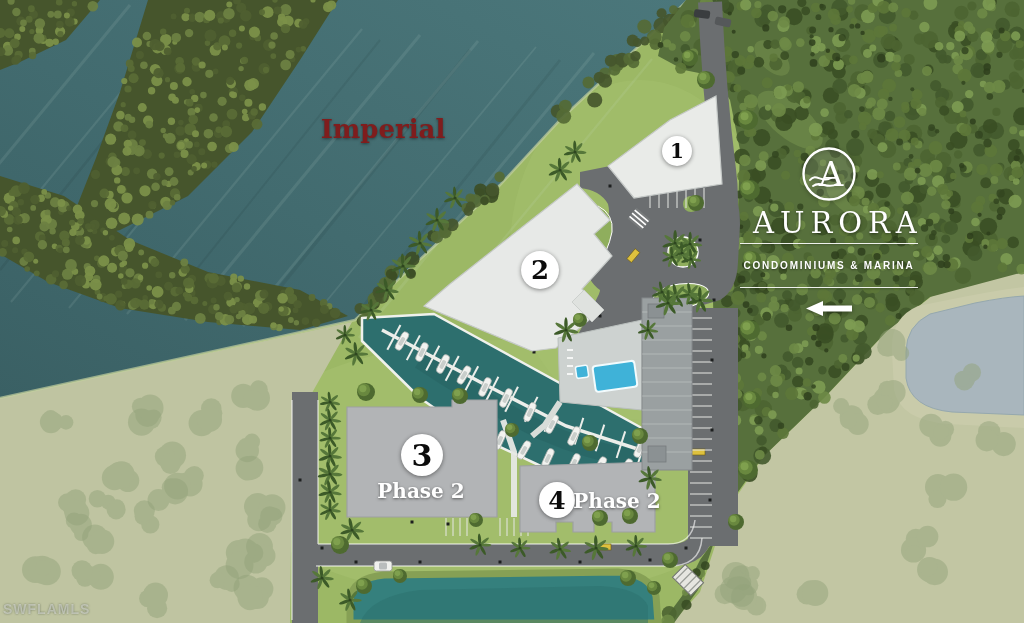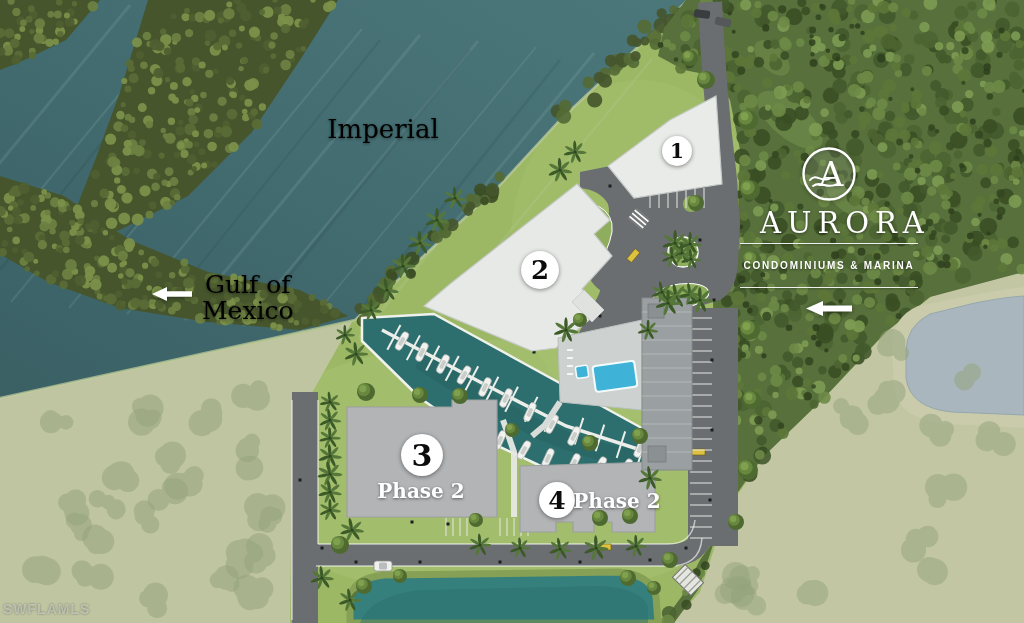--- a/index.html
+++ b/index.html
@@ -1,32 +1,32 @@
 <!DOCTYPE html>
 <html><head>
 <meta charset="utf-8">
 <style>
   html,body{margin:0;padding:0;background:#222;}
   .stage{position:relative;width:1024px;height:623px;overflow:hidden;
          font-family:"Liberation Sans",sans-serif;background:#9cb865;}
   .stage svg.base{position:absolute;left:0;top:0;}
-  .lbl{position:absolute;color:#000000;font-family:"DejaVu Serif",serif;font-weight:normal;
+  .lbl{position:absolute;color:#7f1d1d;font-family:"DejaVu Serif",serif;font-weight:bold;
        text-shadow:0 1px 3px rgba(0,0,0,.45);z-index:4;line-height:1.05;}
   .river-lbl{left:308px;top:116px;width:150px;text-align:center;font-size:26px;}
   .gulf-lbl{left:152px;top:272px;display:flex;align-items:flex-start;}
   .gulf-lbl .txt{margin-left:10px;text-align:center;font-size:25px;}
   .gulf-lbl svg{margin-top:15px;filter:drop-shadow(0 1px 2px rgba(0,0,0,.4));}
   .badge{position:absolute;background:#fff;border-radius:50%;display:flex;align-items:center;
          justify-content:center;color:#0c0c0c;font-family:"DejaVu Serif",serif;font-weight:bold;
          box-shadow:0 1px 4px rgba(0,0,0,.45);z-index:5;}
   .phase{position:absolute;transform:translateX(-50%);color:#fff;font-family:"DejaVu Serif",serif;
          font-weight:bold;font-size:20px;text-shadow:0 1px 3px rgba(0,0,0,.5);z-index:5;white-space:nowrap;}
   .logo{position:absolute;left:740px;top:146px;width:178px;text-align:center;z-index:5;color:#fff;}
   .logo .emblem{display:block;margin:0 auto 4px auto;filter:drop-shadow(0 1px 2px rgba(0,0,0,.35));}
-  .logo .name{font-family:"DejaVu Serif",serif;font-size:29px;letter-spacing:6px;padding-left:20px;
+  .logo .name{font-family:"DejaVu Serif",serif;font-size:29px;letter-spacing:6px;padding-left:13px;
               text-shadow:0 1px 3px rgba(0,0,0,.45);}
   .logo .rule{height:1px;background:rgba(255,255,255,.9);margin:3px 0;box-shadow:0 1px 2px rgba(0,0,0,.3);}
   .logo .tag{font-size:10px;font-weight:bold;letter-spacing:1.8px;margin:16px 0;
              text-shadow:0 1px 2px rgba(0,0,0,.45);}
   .logo .entry-arrow{margin-top:10px;filter:drop-shadow(0 1px 2px rgba(0,0,0,.4));}
   .watermark{position:absolute;left:3px;top:601px;font-size:14px;font-weight:bold;letter-spacing:1px;
              color:rgba(255,255,255,.45);text-shadow:0 0 2px rgba(70,80,60,.7);z-index:6;}
 </style>
 </head>
 <body>
@@ -2388,29 +2388,20 @@
           <circle cx="50.66583086270839" cy="417.96514991577715" r="7.888591252965853" fill="#93a37b"></circle>
           <circle cx="50.91118433047086" cy="422.0715232202783" r="11.061258693225682" fill="#93a37b"></circle>
         </g>
       </g>
 </svg>
 
 <div class="lbl river-lbl">
   <div>Imperial</div>
 </div>
 
-<div class="lbl gulf-lbl">
-  <svg width="40" height="14" viewBox="0 0 40 14">
-    <polygon points="0,7 15,0 15,4.3 40,4.3 40,9.7 15,9.7 15,14" fill="#fff"></polygon>
-  </svg>
-  <div class="txt">
-    <div>Gulf of</div>
-    <div>Mexico</div>
-  </div>
-</div>
 
 <div class="logo">
   <svg class="emblem" width="56" height="56" viewBox="0 0 56 56">
     <circle cx="28" cy="28" r="25.5" fill="rgba(255,255,255,0.10)" stroke="#fff" stroke-width="2.4"></circle>
     <text x="30" y="40" text-anchor="middle" font-family="DejaVu Serif,serif" font-size="34" fill="#fff">A</text>
     <path d="M9,34 C15,26 21,38 30,32 M12,40 C20,34 26,44 36,38" stroke="#fff" stroke-width="2" fill="none" stroke-linecap="round"></path>
   </svg>
   <div class="name">AURORA</div>
   <div class="rule"></div>
   <div class="tag">CONDOMINIUMS &amp; MARINA</div>

